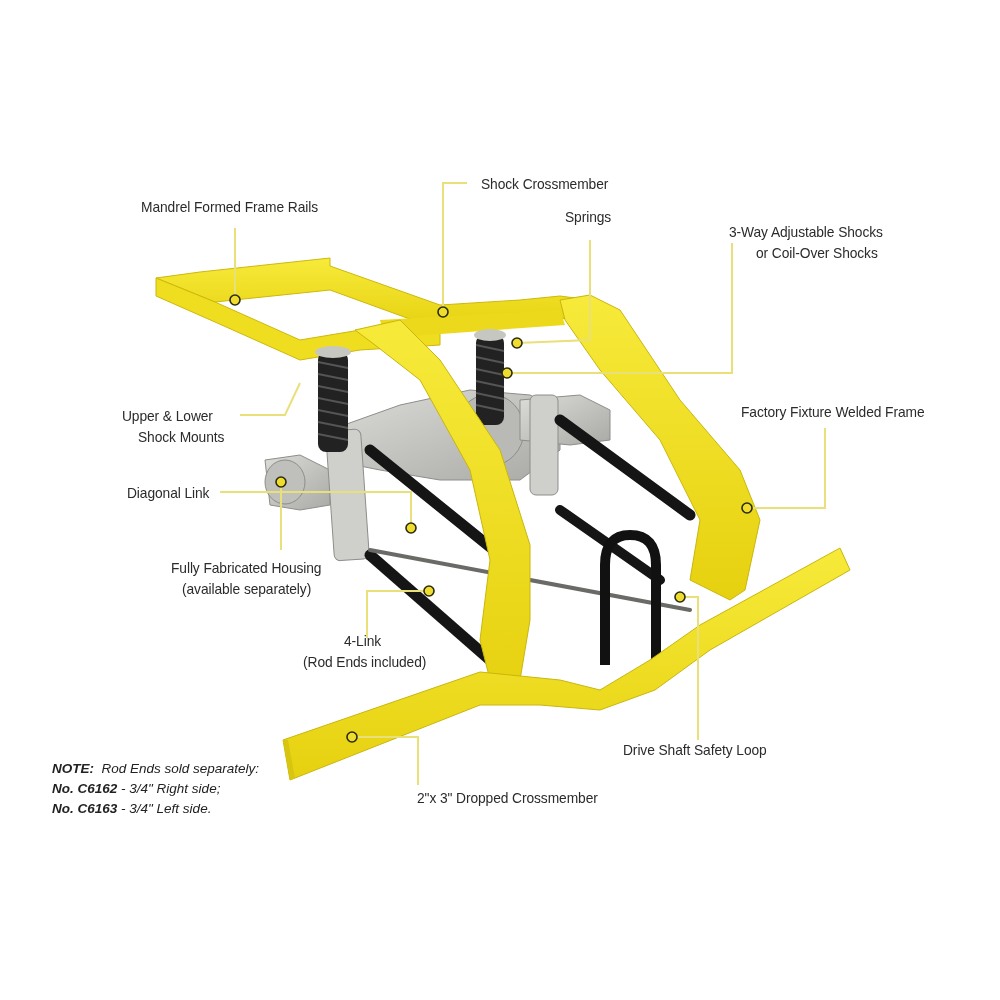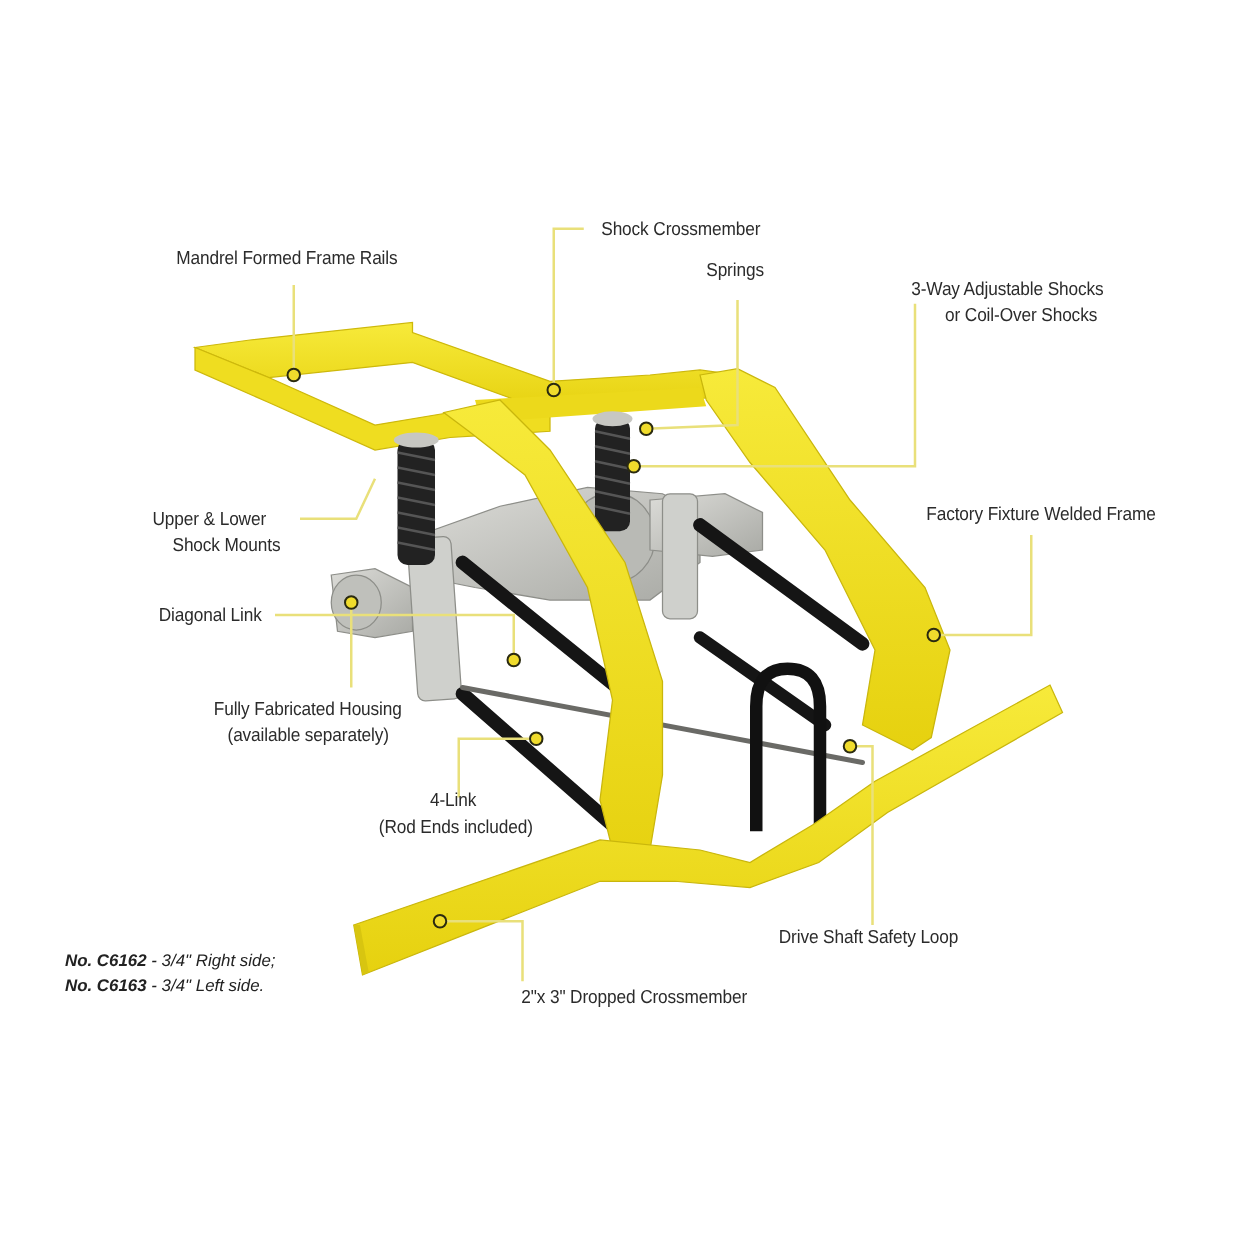--- a/index.html
+++ b/index.html
@@ -128,17 +128,18 @@
   <div class="label" style="left:138px;top:426px;">Shock Mounts</div>
   <div class="label" style="left:127px;top:482px;">Diagonal Link</div>
   <div class="label" style="left:171px;top:557px;">Fully Fabricated Housing</div>
   <div class="label" style="left:182px;top:578px;">(available separately)</div>
   <div class="label" style="left:344px;top:630px;">4-Link</div>
   <div class="label" style="left:303px;top:651px;">(Rod Ends included)</div>
   <div class="label" style="left:623px;top:739px;">Drive Shaft Safety Loop</div>
   <div class="label" style="left:417px;top:787px;">2"x 3" Dropped Crossmember</div>
 
   <div class="note">
+    <div><b>NOTE:</b>&nbsp; <span>Rod Ends sold separately:</span></div>
     <div><b>No. C6162</b> <span>- 3/4" Right side;</span></div>
     <div><b>No. C6163</b> <span>- 3/4" Left side.</span></div>
   </div>
 
 </div>
 
 </body></html>

